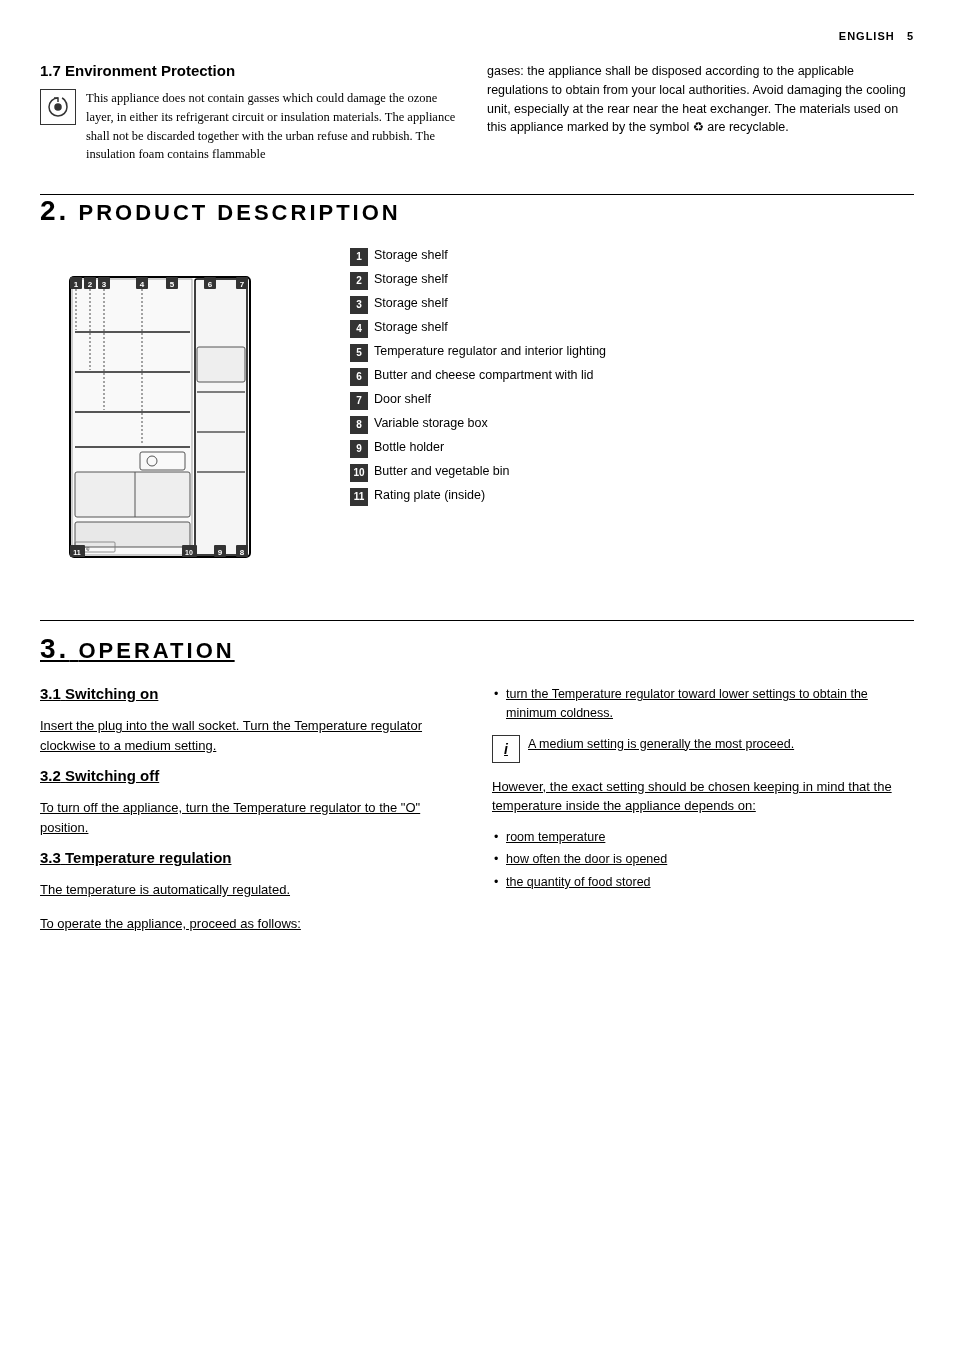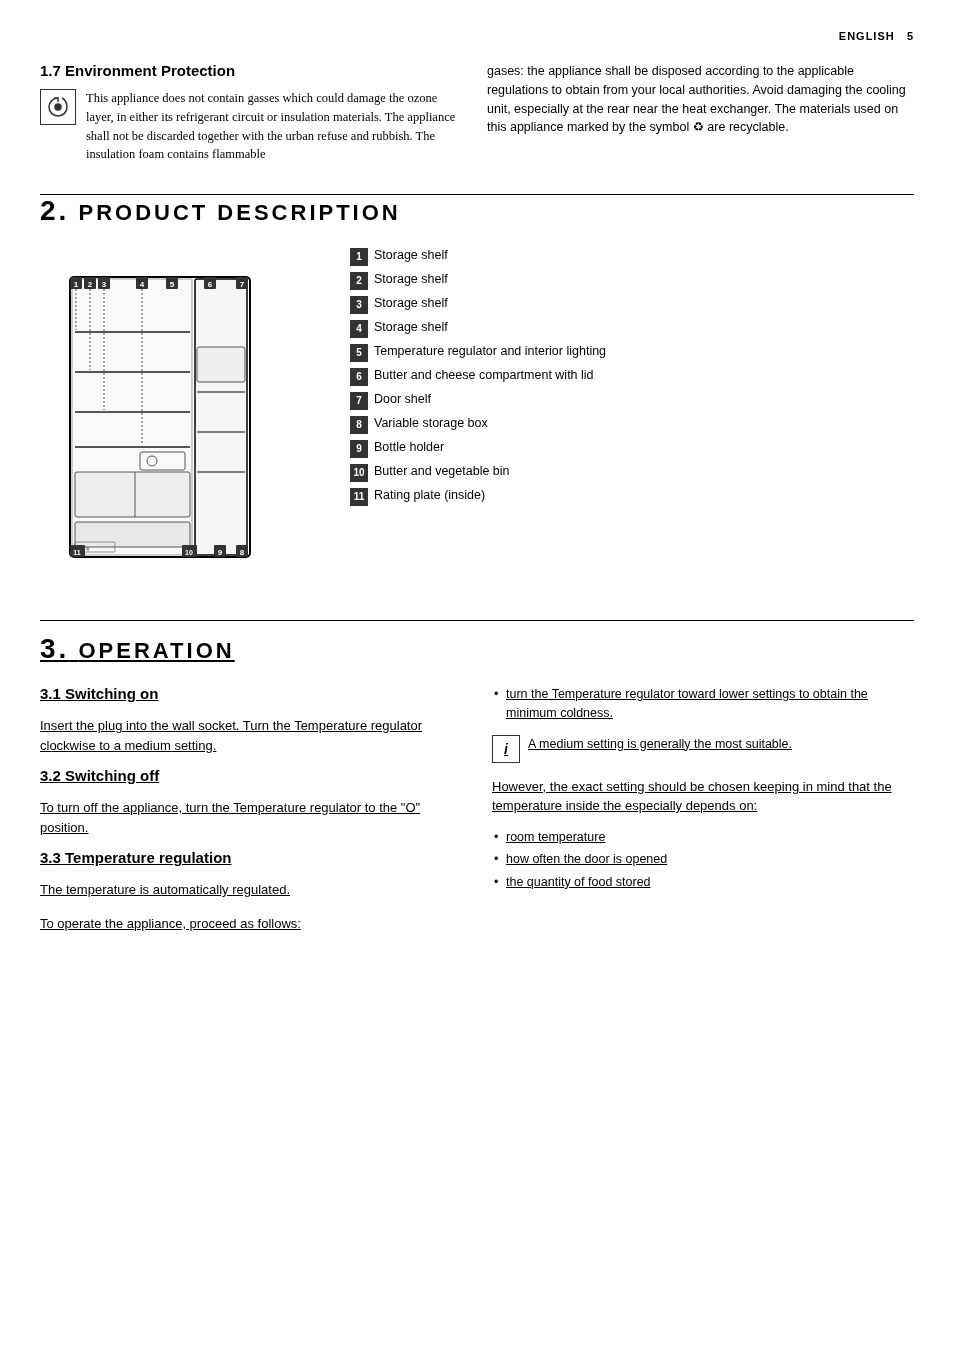--- a/index.html
+++ b/index.html
@@ -412,24 +412,24 @@
         <div class="body-text">To operate the appliance, proceed as follows:</div>
       </div>
 
       <div class="section-3-right">
         <ul class="bullet-list" id="right-bullets-container">
         <li>turn the Temperature regulator toward lower settings to obtain the minimum coldness.</li>
           </ul>
 
         <div class="info-box">
           <div class="info-icon">i</div>
-          <div class="info-text">A medium setting is generally the most suitable.</div>
-        </div>
-
-        <div class="body-text">However, the exact setting should be chosen keeping in mind that the temperature inside the especially depends on:</div>
+          <div class="info-text">A medium setting is generally the most proceed.</div>
+        </div>
+
+        <div class="body-text">However, the exact setting should be chosen keeping in mind that the temperature inside the appliance depends on:</div>
 
         <ul class="bullet-list" id="bottom-bullets-container">
         <li>room temperature</li>
             <li>how often the door is opened</li>
             <li>the quantity of food stored</li>
           </ul>
       </div>
     </div>
   </div>
 

